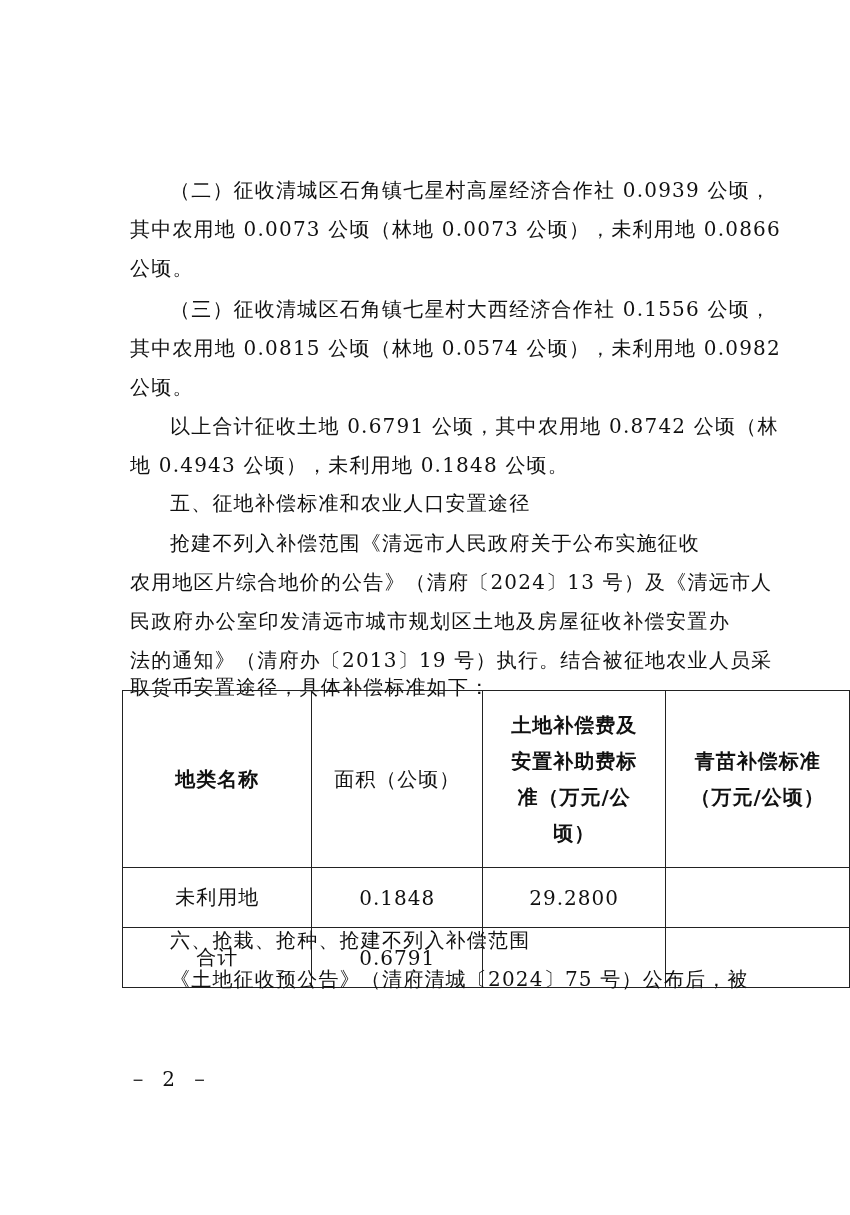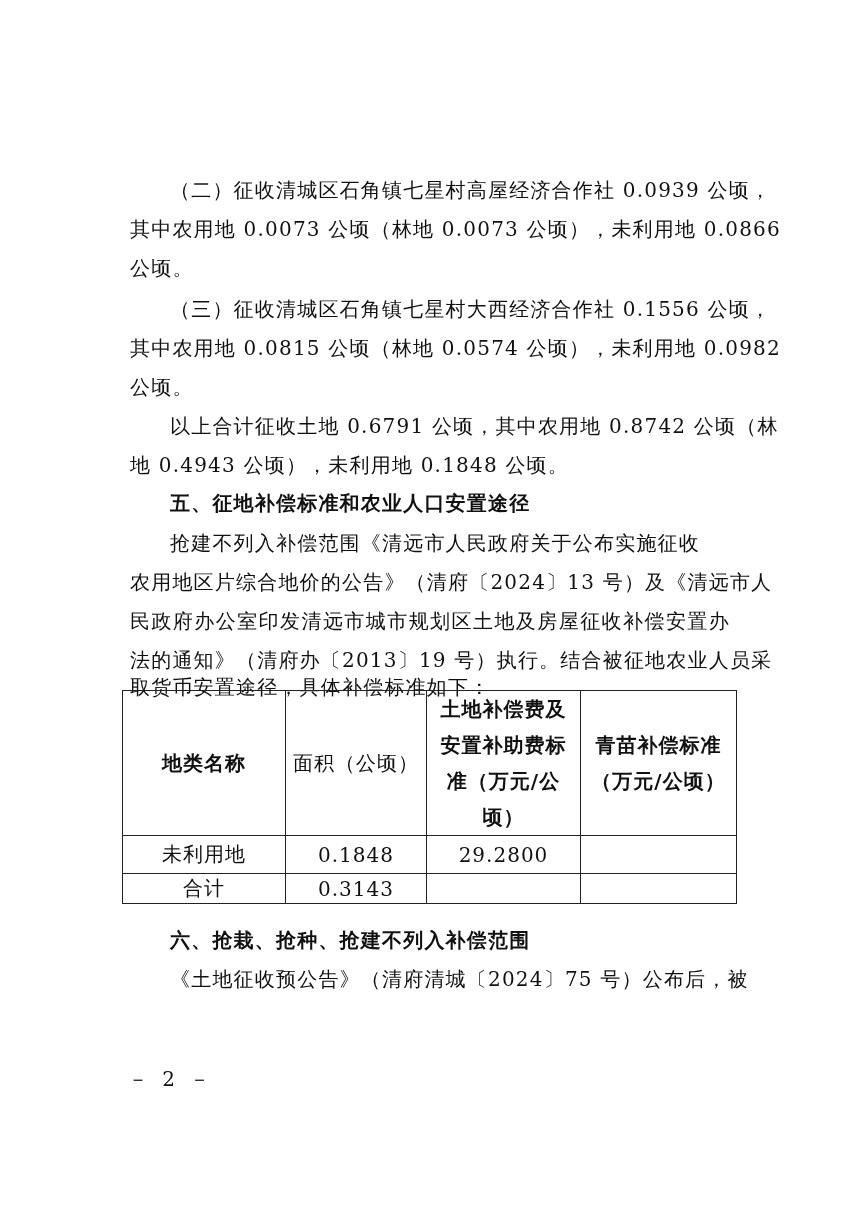--- a/index.html
+++ b/index.html
@@ -1,25 +1,25 @@
 <!DOCTYPE html>
 <html><head>
 <meta charset="utf-8">
 <style>
   html, body { margin: 0; padding: 0; background: #ffffff; }
   body { width: 850px; height: 1215px; position: relative; overflow: hidden;
          font-family: "DejaVu Serif", "Liberation Serif", serif; color: #111; }
   .line { position: absolute; left: 130px; width: 600px; font-size: 20px; line-height: 24px;
           white-space: nowrap; letter-spacing: 1.2px; }
   .ind { left: 170px; }
-  .heading { font-family: "DejaVu Sans", "Liberation Sans", sans-serif; font-weight: bold; }
+  .heading { font-family: "DejaVu Sans", "Liberation Sans", sans-serif; font-weight: normal; }
   .just { text-align: justify; text-align-last: justify; width: 600px; }
   table { position: absolute; left: 122px; top: 690px; border-collapse: collapse;
           font-size: 20px; }
-  td, th { border: 1.5px solid #222; text-align: center; padding: 0; letter-spacing: 1px; }
+  td, th { border: 1.5px solid #222; text-align: center; padding: 16px; letter-spacing: 1px; }
   th { font-family: "DejaVu Sans", "Liberation Sans", sans-serif; font-weight: bold; line-height: 36px; }
   .pagenum { position: absolute; left: 128px; top: 1066px; font-size: 20px; letter-spacing: 4px; }
 </style>
 </head>
 <body>
 
 <div>
   <div class="line ind" style="top:178px">（二）征收清城区石角镇七星村高屋经济合作社 0.0939 公顷，</div>
   <div class="line just" style="top:217px">其中农用地 0.0073 公顷（林地 0.0073 公顷），未利用地 0.0866</div>
   <div class="line" style="top:256px">公顷。</div>
@@ -54,21 +54,21 @@
       </th>
     </tr>
     <tr style="height:38px">
       <td>未利用地</td>
       <td>0.1848</td>
       <td>29.2800</td>
       <td></td>
     </tr>
     <tr style="height:30px">
       <td>合计</td>
-      <td>0.3143</td>
+      <td>0.6791</td>
       <td></td>
       <td></td>
     </tr>
   </tbody>
     </table>
 
   <div class="line ind heading" style="top:928px">六、抢栽、抢种、抢建不列入补偿范围</div>
   <div class="line ind" style="top:967px">《土地征收预公告》（清府清城〔2024〕75 号）公布后，被</div>
 
   <div class="pagenum">－ 2 －</div>

